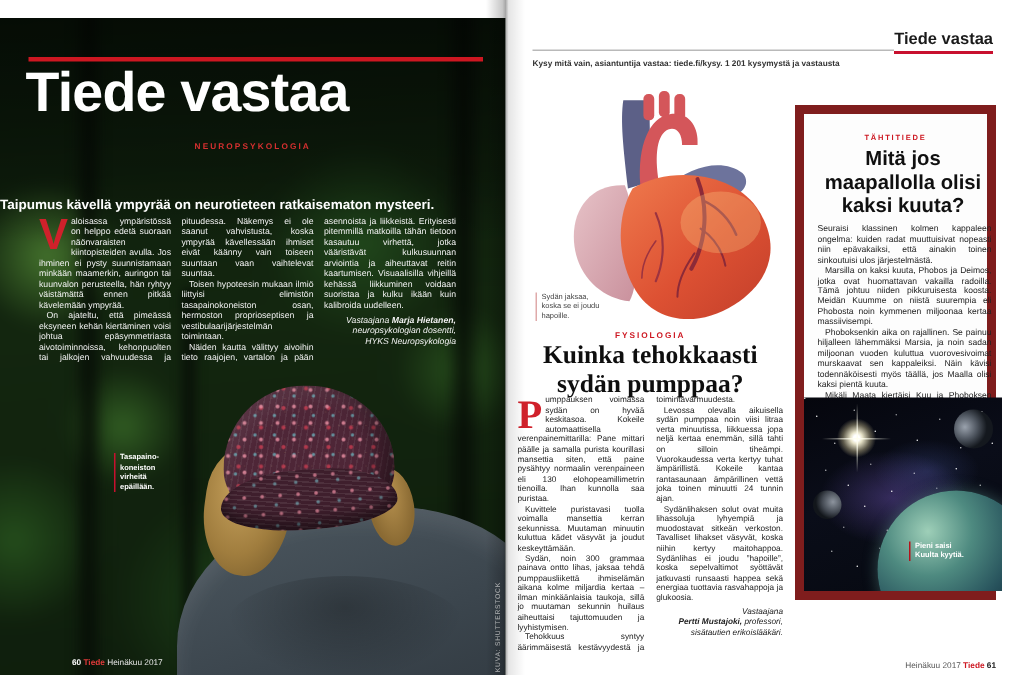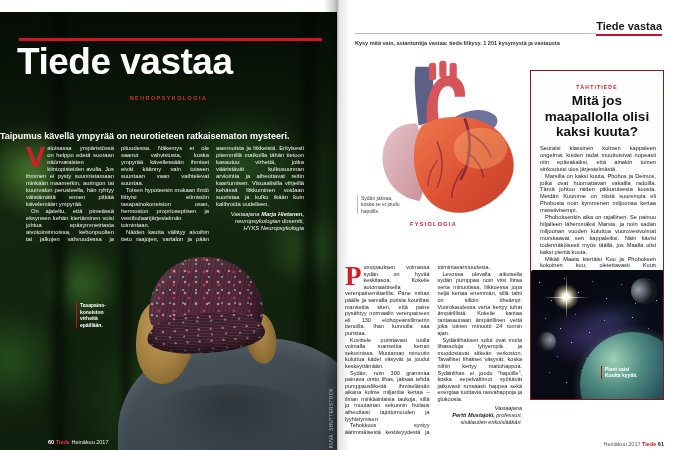--- a/index.html
+++ b/index.html
@@ -96,21 +96,21 @@
   .art-body p + p{text-indent:5px;}
   .dropcap-p{float:left;font-family:"Liberation Serif","DejaVu Serif",serif;font-size:27px;line-height:22px;font-weight:bold;color:#d0212b;margin:1px 2px 0 0;}
   .art-byline{text-align:right;font-style:italic;break-inside:avoid;margin-top:3px;color:#222;}
   .art-byline .b-name{font-weight:bold;}
   .art-bottom-rule{position:absolute;left:8px;top:440px;width:177px;height:1px;background:#d8d8d8;}
   .rp-footer{position:absolute;right:10px;top:429px;font-size:5.5px;color:#555;}
   .rp-footer .f-brand{color:#cd1721;font-weight:bold;}
   .rp-footer .f-page{font-weight:bold;color:#222;}
 
   
-  .sidebar{position:absolute;left:193px;top:58px;width:134px;height:330px;background:#fdfdfd;border:1px solid #7f1d1d;box-sizing:border-box;}
+  .sidebar{position:absolute;left:193px;top:58px;width:134px;height:330px;background:#fdfdfd;border:6px solid #7f1d1d;box-sizing:border-box;}
   .sb-kicker{position:absolute;left:0;top:13px;width:100%;text-align:center;color:#cd1721;font-size:5px;font-weight:bold;letter-spacing:1.2px;}
   .sb-headline{position:absolute;left:7px;top:22px;width:118px;text-align:center;font-size:13.5px;line-height:15.5px;font-weight:bold;color:#101010;}
   .sb-body{position:absolute;left:9px;top:74px;width:116px;height:160px;overflow:hidden;
     font-size:5.7px;line-height:6.9px;color:#222;text-align:justify;}
   .sb-body p{margin:0;}
   .sb-body p + p{text-indent:5px;}
   .sb-byline{text-align:right;font-style:italic;margin-top:3px;}
   .sb-byline .b-name{font-weight:bold;}
 
   .space-img{position:absolute;left:0;bottom:0;width:132px;height:129px;overflow:hidden;
@@ -220,20 +220,24 @@
       <path d="M101 70 C110 74 118 82 122 92" stroke="#8c2a38" stroke-width="1.6" fill="none" stroke-linecap="round"></path>
       <path d="M99 88 C108 94 113 102 115 112" stroke="#8c2a38" stroke-width="1.3" fill="none" stroke-linecap="round"></path>
       <path d="M95 104 C88 114 84 124 84 132" stroke="#8c2a38" stroke-width="1.3" fill="none" stroke-linecap="round"></path>
       <path d="M70 78 C76 92 76 108 70 122" stroke="#9c3340" stroke-width="1.4" fill="none" stroke-linecap="round"></path>
       <path d="M70 96 C64 104 61 112 61 120" stroke="#9c3340" stroke-width="1" fill="none" stroke-linecap="round"></path>
       <ellipse cx="112" cy="84" rx="26" ry="20" fill="rgba(255,214,140,.28)"></ellipse>
     </svg>
     <div class="heart-caption">Sydän jaksaa, koska se ei joudu hapoille.</div>
 
     <div class="art-kicker">FYSIOLOGIA</div>
+    <div class="art-headline">
+      <span>Kuinka tehokkaasti</span><br>
+      <span>sydän pumppaa?</span>
+    </div>
     <div class="art-body">
       <p><span class="dropcap-p">P</span><span>umppauksen voimassa sydän on hyvää keskitasoa. Kokeile automaattisella verenpainemittarilla: Pane mittari päälle ja samalla purista kourillasi mansettia siten, että paine pysähtyy normaalin verenpaineen eli 130 elohopeamillimetrin tienoilla. Ihan kunnolla saa puristaa.</span></p>
       <p>Kuvittele puristavasi tuolla voimalla mansettia kerran sekunnissa. Muutaman minuutin kuluttua kädet väsyvät ja joudut keskeyttämään.</p>
       <p>Sydän, noin 300 grammaa painava ontto lihas, jaksaa tehdä pumppausliikettä ihmiselämän aikana kolme miljardia kertaa – ilman minkäänlaisia taukoja, sillä jo muutaman sekunnin huilaus aiheuttaisi tajuttomuuden ja lyyhistymisen.</p>
       <p>Tehokkuus syntyy äärimmäisestä kestävyydestä ja toimintavarmuudesta.</p>
       <p>Levossa olevalla aikuisella sydän pumppaa noin viisi litraa verta minuutissa, liikkuessa jopa neljä kertaa enemmän, sillä tahti on silloin tiheämpi. Vuorokaudessa verta kertyy tuhat ämpärillistä. Kokeile kantaa rantasaunaan ämpärillinen vettä joka toinen minuutti 24 tunnin ajan.</p>
       <p>Sydänlihaksen solut ovat muita lihassoluja lyhyempiä ja muodostavat sitkeän verkoston. Tavalliset lihakset väsyvät, koska niihin kertyy maitohappoa. Sydänlihas ei joudu ”hapoille”, koska sepelvaltimot syöttävät jatkuvasti runsaasti happea sekä energiaa tuottavia rasvahappoja ja glukoosia.</p>
       <div class="art-byline">
         <span>Vastaajana</span><br>
         <span class="b-name">Pertti Mustajoki, </span><span>professori,</span><br>

